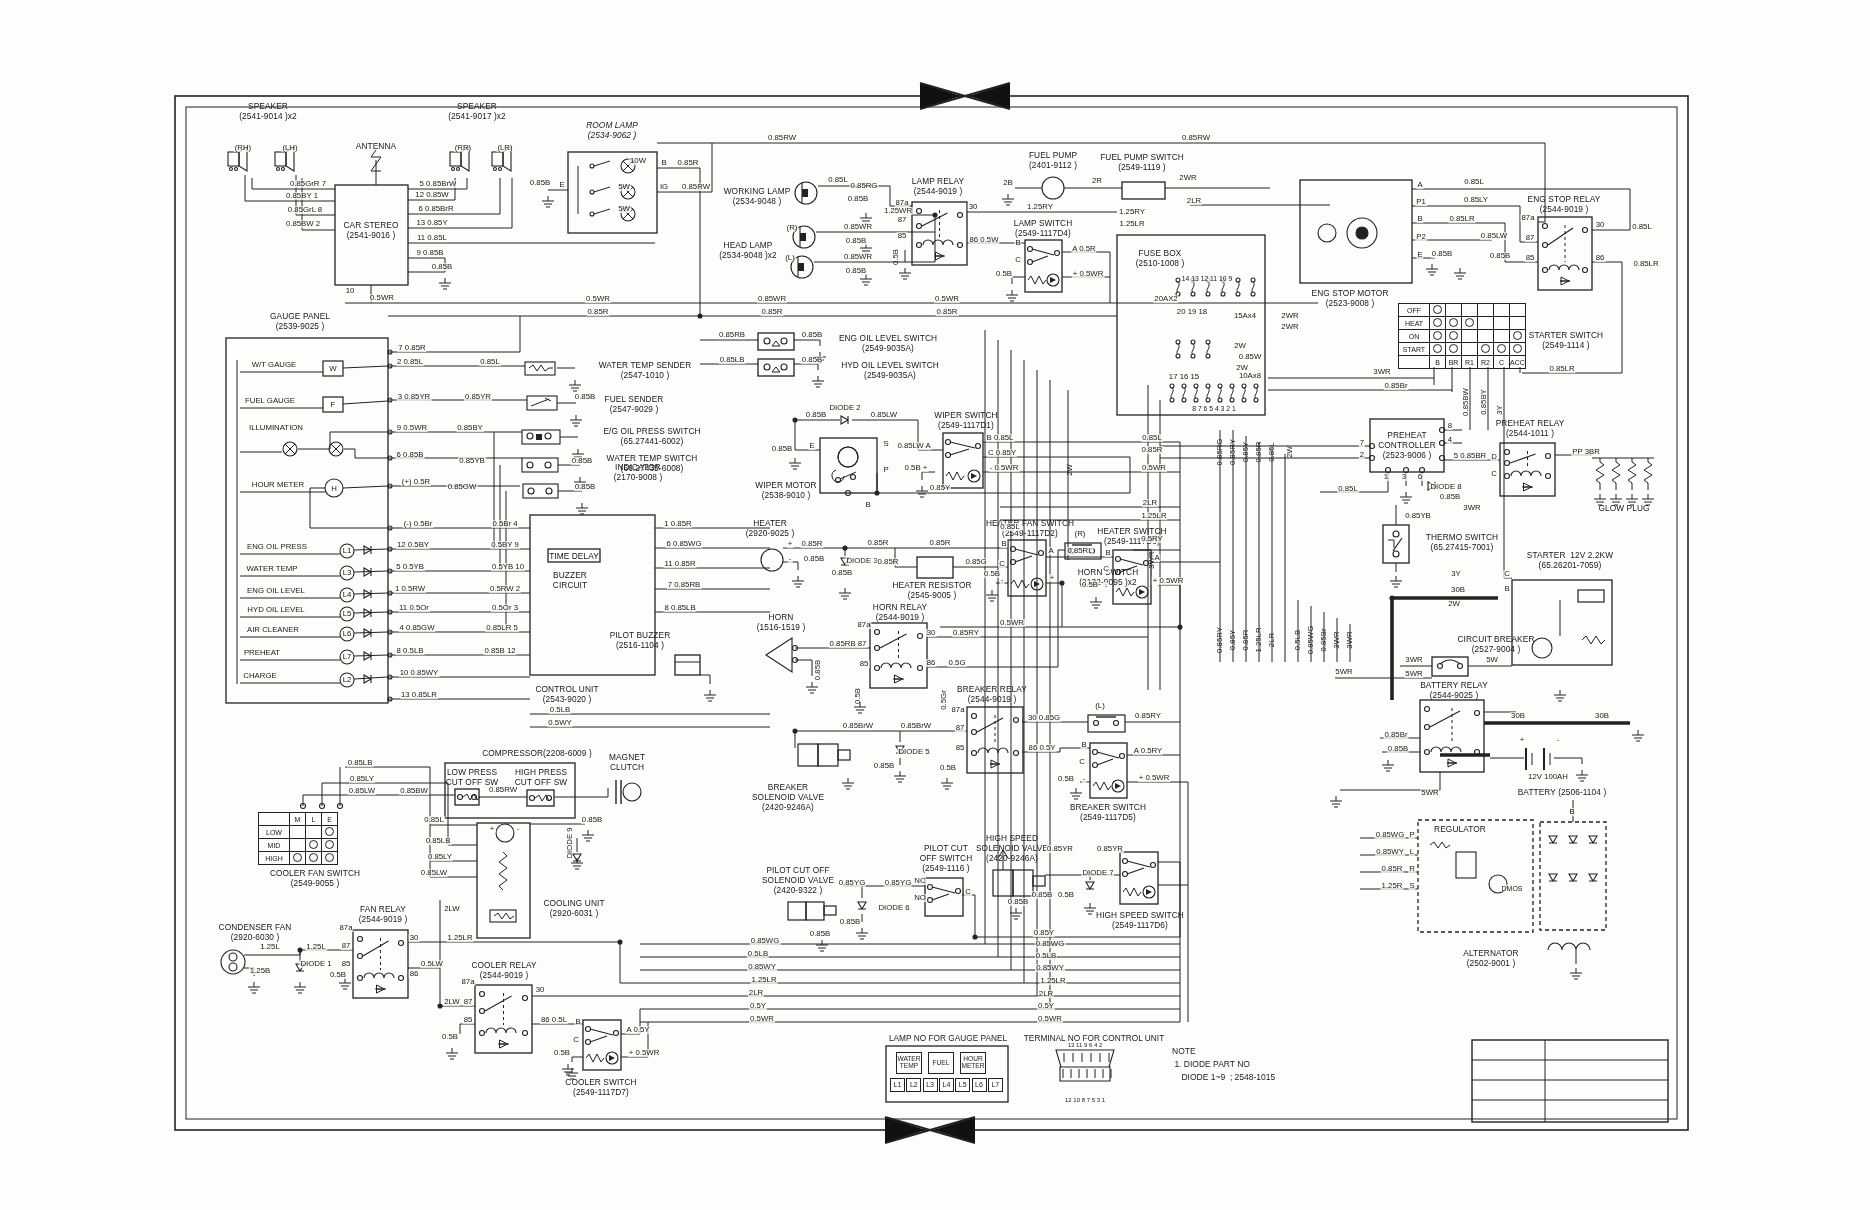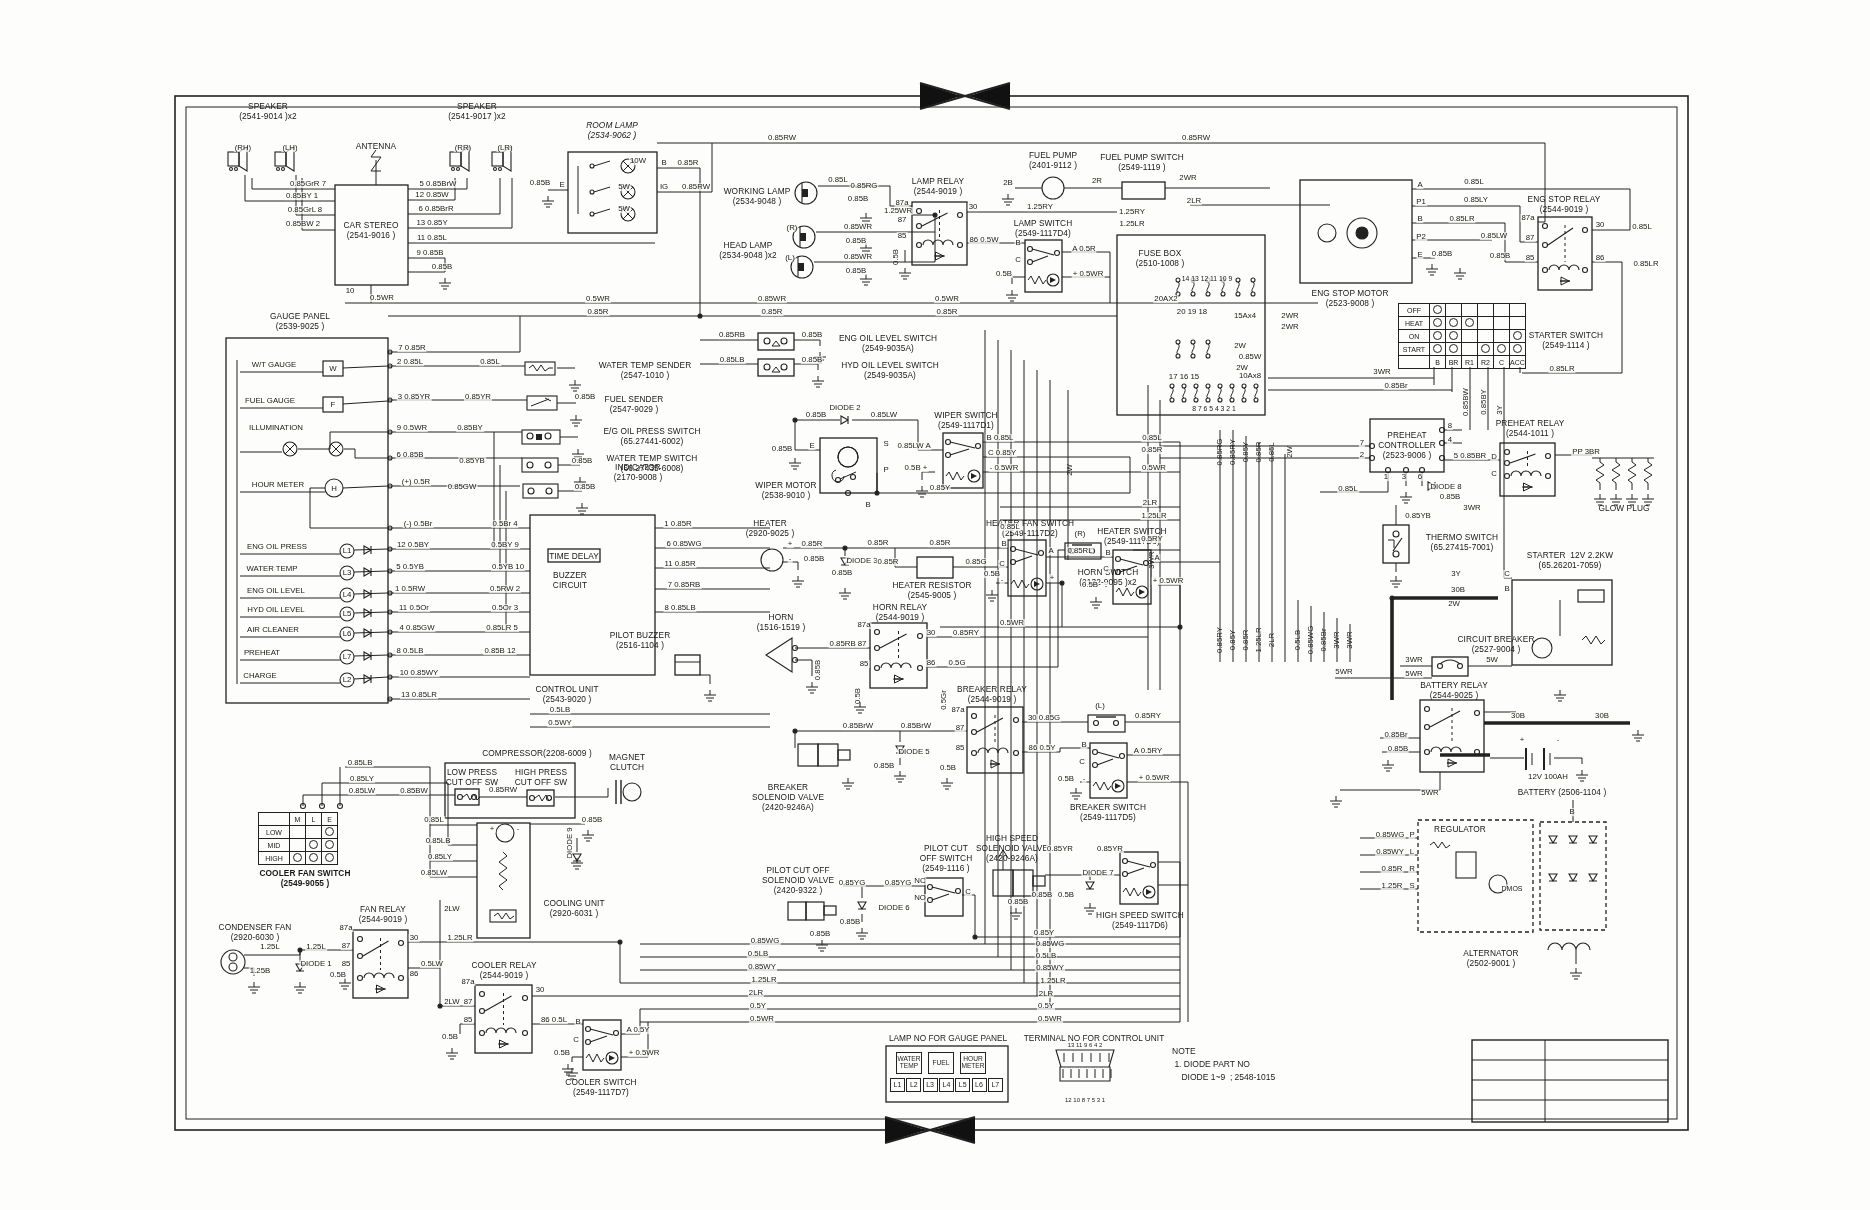--- a/index.html
+++ b/index.html
@@ -964,21 +964,21 @@
 (2420-9246A)</div>
     <div class="lbl" style="left: 1108px; top: 812px;">BREAKER SWITCH
 (2549-1117D5)</div>
     <div class="lbl" style="left: 537px; top: 753px;">COMPRESSOR(2208-6009 )</div>
     <div class="lbl" style="left: 472px; top: 777px;">LOW PRESS
 CUT OFF SW</div>
     <div class="lbl" style="left: 541px; top: 777px;">HIGH PRESS
 CUT OFF SW</div>
     <div class="lbl" style="left: 627px; top: 762px;">MAGNET
 CLUTCH</div>
-    <div class="lbl" style="left: 305px; top: 878px; font-weight: bold;">COOLER FAN SWITCH
+    <div class="lbl" style="left: 315px; top: 878px;">COOLER FAN SWITCH
 (2549-9055 )</div>
     <div class="lbl" style="left: 574px; top: 908px;">COOLING UNIT
 (2920-6031 )</div>
     <div class="lbl" style="left: 255px; top: 932px;">CONDENSER FAN
 (2920-6030 )</div>
     <div class="lbl" style="left: 383px; top: 914px;">FAN RELAY
 (2544-9019 )</div>
     <div class="lbl" style="left: 504px; top: 970px;">COOLER RELAY
 (2544-9019 )</div>
     <div class="lbl" style="left: 601px; top: 1087px;">COOLER SWITCH

